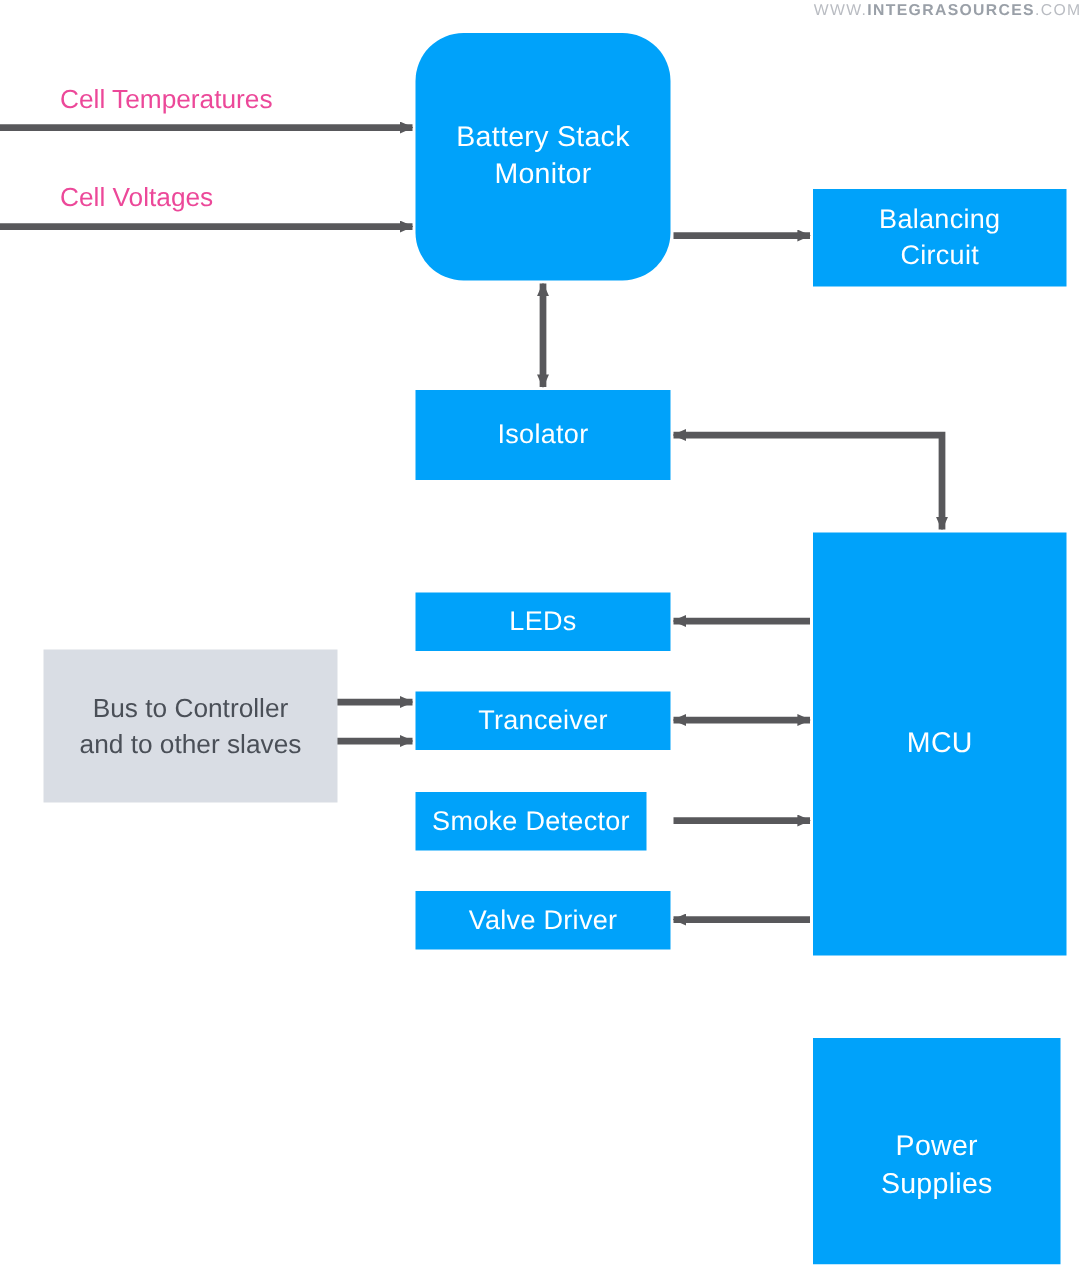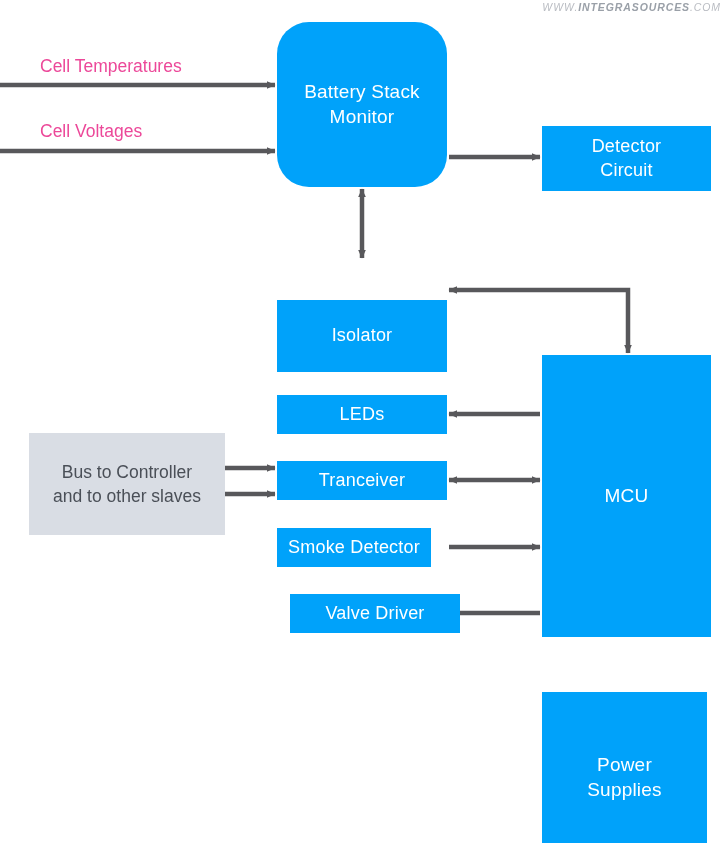--- a/index.html
+++ b/index.html
@@ -53,21 +53,20 @@
     white-space: nowrap;
   }
   .watermark {
     position: absolute;
     right: 4px;
     top: 1px;
     font-size: 10.5px;
     letter-spacing: 0.9px;
     color: #b9bcc2;
     white-space: nowrap;
-    font-style: italic;
   }
   .watermark b { color: #9aa0a8; font-weight: 700; }
   svg.wires {
     position: absolute;
     left: 0;
     top: 0;
     width: 725px;
     height: 843px;
     pointer-events: none;
   }
@@ -110,34 +109,34 @@
 
       <line x1="198" y1="468" x2="275" y2="468" marker-end="url(#ah)" marker-start="url(#ah-start)"></line>
 
       <line x1="198" y1="494" x2="275" y2="494" marker-end="url(#ah)" marker-start="url(#ah-start)"></line>
     </g>
   </svg>
 
   <div class="block tall" style="left:277px; top:22px; width:170px; height:165px;border-radius:32px;">Battery Stack
 Monitor</div>
 
-  <div class="block" style="left:542px; top:126px; width:169px; height:65px;">Detector
+  <div class="block" style="left:542px; top:126px; width:169px; height:65px;">Balancing
 Circuit</div>
 
-  <div class="block" style="left:277px; top:260px; width:170px; height:72px;margin-top:40px;">Isolator</div>
+  <div class="block" style="left:277px; top:260px; width:170px; height:60px;">Isolator</div>
 
   <div class="block tall" style="left:542px; top:355px; width:169px; height:282px;">MCU</div>
 
   <div class="block" style="left:277px; top:461px; width:170px; height:39px;">Tranceiver</div>
 
   <div class="block" style="left:277px; top:395px; width:170px; height:39px;">LEDs</div>
 
   <div class="block" style="left:277px; top:528px; width:154px; height:39px;">Smoke Detector</div>
 
-  <div class="block" style="left:277px; top:594px; width:170px; height:39px;margin-left:13px;">Valve Driver</div>
+  <div class="block" style="left:277px; top:594px; width:170px; height:39px;">Valve Driver</div>
 
   <div class="block tall" style="left:542px; top:692px; width:165px; height:171px;">Power
 Supplies</div>
 
   <div class="gray-block" style="left:0px; top:433px; width:196px; height:102px;margin-left:29px;">Bus to Controller
 and to other slaves</div>
 
   <div class="edge-label" style="left:40px; top:56px;">Cell Temperatures</div>
 
   <div class="edge-label" style="left:40px; top:121px;">Cell Voltages</div>

